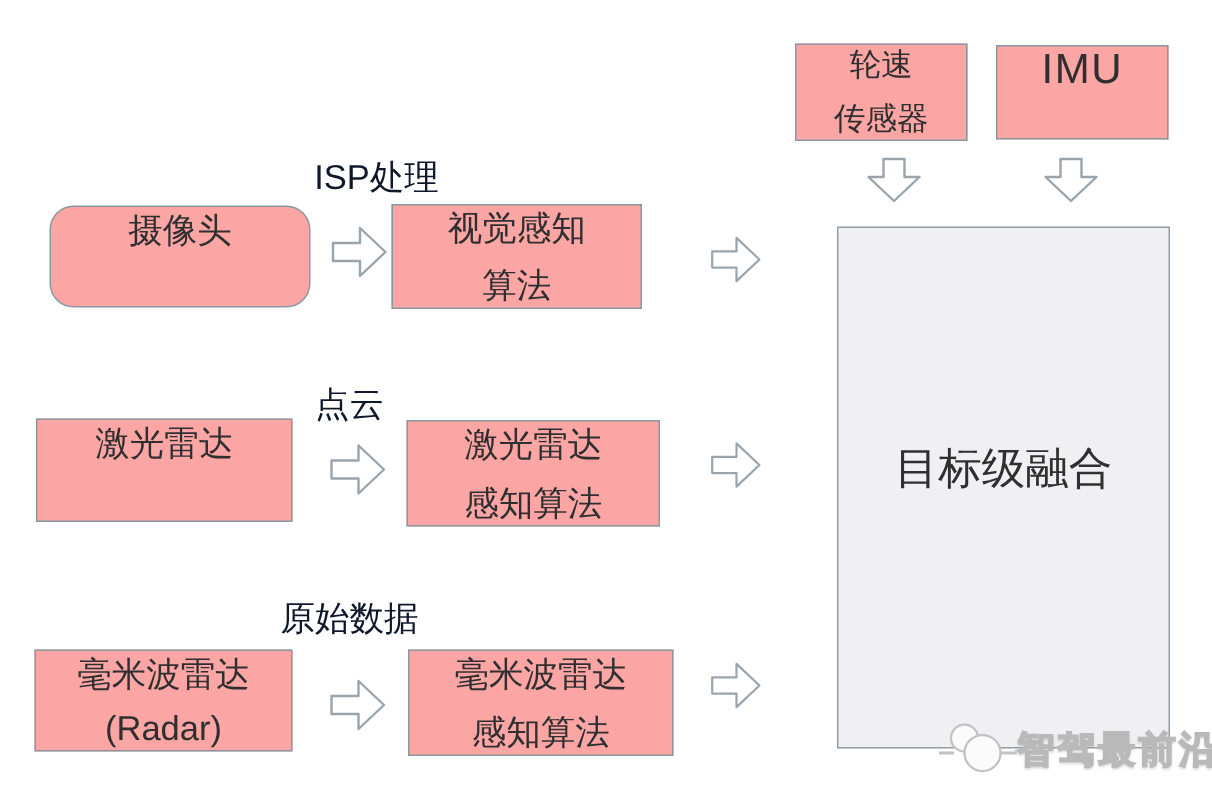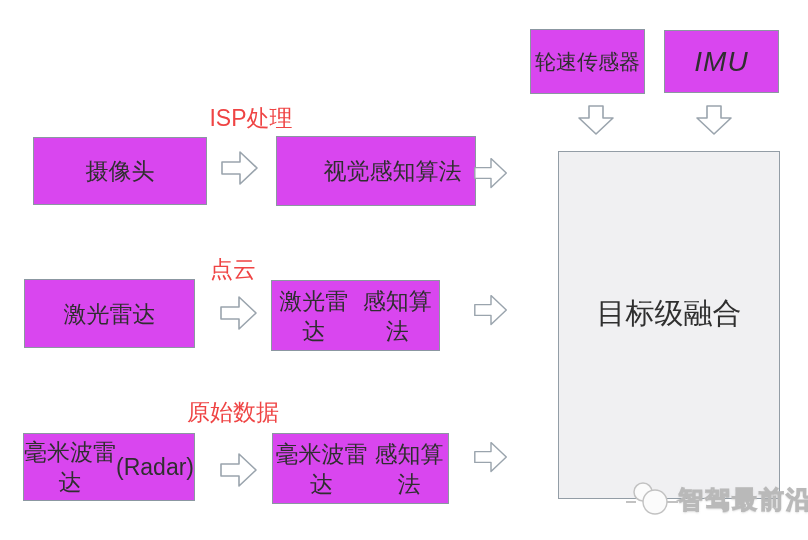--- a/index.html
+++ b/index.html
@@ -2,45 +2,45 @@
 <html><head>
 <meta charset="utf-8">
 <style>
   html,body{margin:0;padding:0;background:#f5f5f5;}
   .stage{
     position:relative;width:808px;height:540px;background:#ffffff;
     font-family:"Liberation Sans","DejaVu Sans",sans-serif;
     color:#2f2f2f;overflow:hidden;
   }
   .box{
-    position:absolute;border:1.5px solid #8b97a1;background:#d946ef;
-    display:flex;align-items:center;justify-content:center;
+    position:absolute;border:1.5px solid #8b97a1;background:#fca5a5;
+    display:flex;flex-direction:column;align-items:center;justify-content:space-between;
     text-align:center;font-size:23px;line-height:30px;color:#2f2f2f;
   }
   
-  .camera-box{left:33px;top:137px;width:172px;height:66px;}
+  .camera-box{left:33px;top:137px;width:172px;height:66px;border-radius:16px;}
   .lidar-box{left:24px;top:279px;width:169px;height:67px;}
   .radar-box{left:23px;top:433px;width:170px;height:66px;}
   
-  .vision-algo-box{left:276px;top:136px;width:165px;height:68px;padding-left:33px;}
+  .vision-algo-box{left:261px;top:136px;width:165px;height:68px;}
   .lidar-algo-box{left:271px;top:280px;width:167px;height:69px;}
   .radar-algo-box{left:272px;top:433px;width:175px;height:69px;}
   
   .wheel-box{left:530px;top:29px;width:113px;height:63px;font-size:21px;line-height:27px;}
-  .imu-box{left:664px;top:30px;width:113px;height:61px;font-size:28px;letter-spacing:1px;font-style:italic;}
+  .imu-box{left:664px;top:30px;width:113px;height:61px;font-size:28px;letter-spacing:1px;}
   
   .fusion-box{
     position:absolute;left:558px;top:151px;width:220px;height:346px;
     border:1.5px solid #939da6;background:#f0f0f2;
     text-align:center;font-size:29px;line-height:30px;
   }
   .fusion-text{margin-top:146px;}
   
   .flow-label{
-    position:absolute;font-size:23px;color:#ef4444;text-align:center;white-space:nowrap;
+    position:absolute;font-size:23px;color:#0f172a;text-align:center;white-space:nowrap;
   }
   .isp-label{left:181px;top:103px;width:140px;}
   .pointcloud-label{left:173px;top:254px;width:120px;}
   .rawdata-label{left:163px;top:397px;width:140px;}
   
   .arrow{position:absolute;}
   .arrow svg{display:block;}
   .a-r1{left:220px;top:148px;}
   .a-r2{left:219px;top:293px;}
   .a-r3{left:219px;top:450px;}

